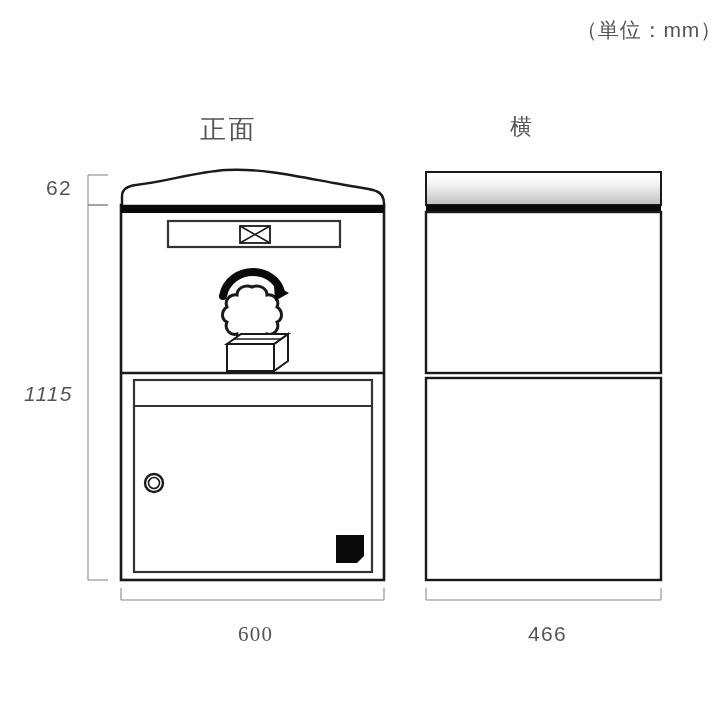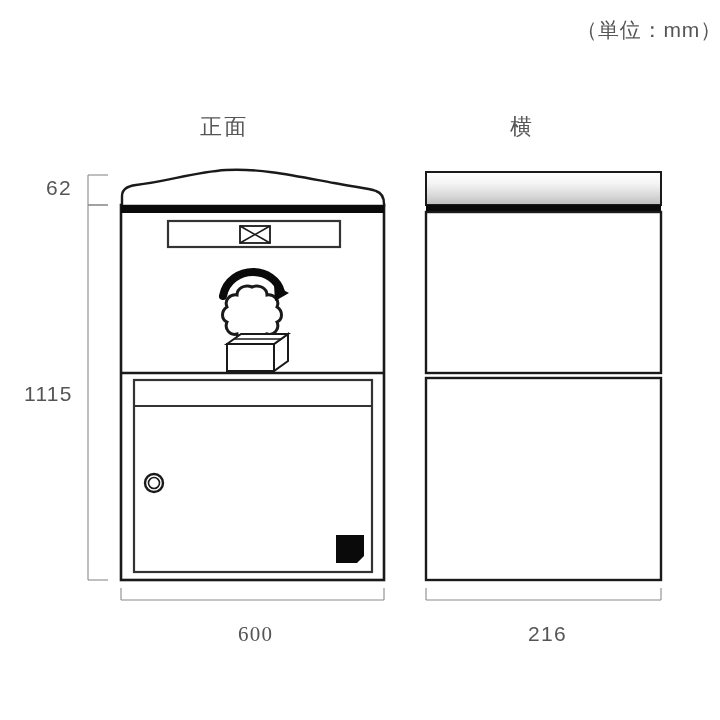--- a/index.html
+++ b/index.html
@@ -31,38 +31,39 @@
   }
   #unit-note {
     right: 14px;
     top: 16px;
     font-size: 21px;
     letter-spacing: 0.04em;
   }
   #label-front {
     left: 184px;
     top: 112px;
-    font-size: 22px;
+    font-size: 26px;
     letter-spacing: 0.10em;
   }
   #label-side {
     left: 494px;
     top: 112px;
     font-size: 22px;
     letter-spacing: 0.10em;
   }
   #dim-35 {
     left: 30px;
     top: 176px;
     font-size: 21px;
   }
   #dim-1115 {
     left: 8px;
     top: 382px;
     font-size: 21px;
+    font-style: italic;
   }
   #dim-600 {
     left: 222px;
     top: 622px;
     font-size: 21px;
     font-family: Liberation Serif, serif;
   }
   #dim-466 {
     left: 512px;
     top: 622px;
@@ -86,21 +87,21 @@
   <span class="txt" id="label-front">正面</span>
 
   <span class="txt" id="label-side">横</span>
 
   <span class="txt" id="dim-35">62</span>
 
   <span class="txt" id="dim-1115">1115</span>
 
   <span class="txt" id="dim-600">600</span>
 
-  <span class="txt" id="dim-466">216</span>
+  <span class="txt" id="dim-466">466</span>
 
   <svg class="drawing" viewBox="0 0 720 720" xmlns="http://www.w3.org/2000/svg">
     <defs>
       <linearGradient id="lidShade" x1="0" y1="0" x2="0" y2="1">
         <stop offset="0%" stop-color="#ffffff"></stop>
         <stop offset="35%" stop-color="#f4f4f4"></stop>
         <stop offset="72%" stop-color="#d8d8d8"></stop>
         <stop offset="100%" stop-color="#bdbdbd"></stop>
       </linearGradient>
     </defs>

